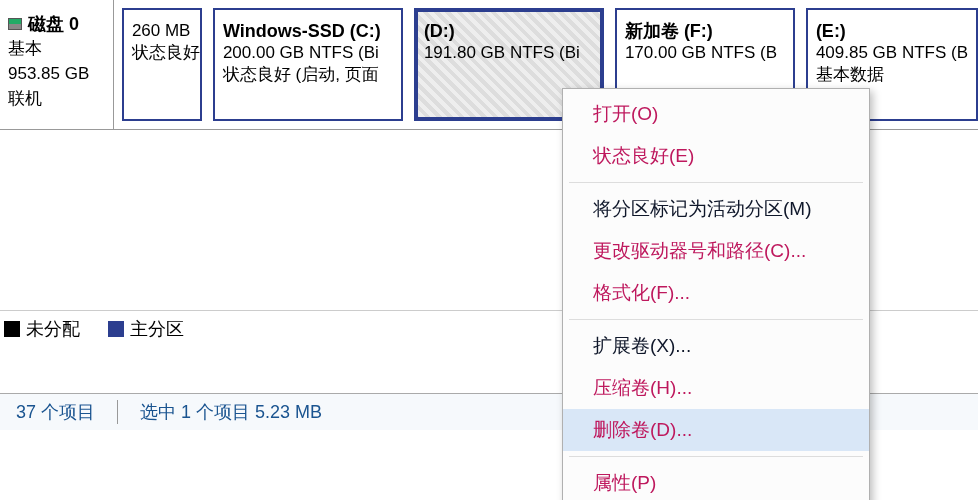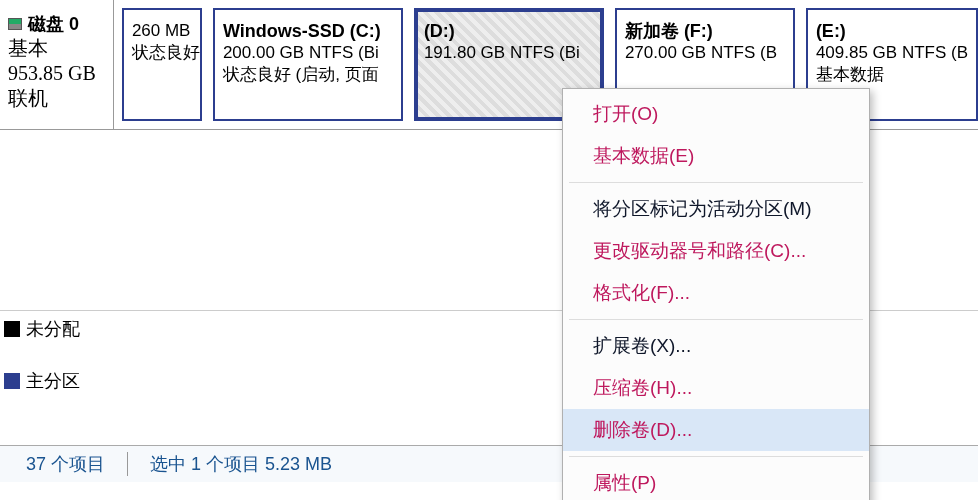--- a/index.html
+++ b/index.html
@@ -2,41 +2,41 @@
 <html><head>
   <meta charset="utf-8">
   <style>
     * { margin: 0; padding: 0; box-sizing: border-box; font-family: "Segoe UI", "Microsoft YaHei", sans-serif; }
     body { width: 978px; height: 500px; background: #fff; overflow: hidden; position: relative; }
     
     .disk-row { display: flex; height: 130px; border-bottom: 1px solid #999; }
     .disk-info { width: 162px; padding: 12px 8px; background: #fff; border-right: 1px solid #999; }
     .disk-info .title { display: flex; align-items: center; gap: 6px; font-weight: bold; font-size: 18px; }
     .disk-icon-img { width: 14px; height: 12px; background: linear-gradient(#2a6 50%, #888 50%); border: 1px solid #555; display: inline-block; }
-    .disk-info .line { font-size: 20px; line-height: 25px; font-family: Liberation Serif, serif; }
+    .disk-info .line { font-size: 17px; line-height: 25px; }
     
     .partitions { flex: 1; display: flex; padding: 8px 0 8px 8px; gap: 11px; background: #fff; }
     .part { border: 2px solid #2c3e8f; background: #fff; padding: 10px 8px; overflow: hidden; white-space: nowrap; position: relative; }
     .part.selected { background: repeating-linear-gradient(45deg, #ddd, #ddd 4px, #eee 4px, #eee 8px); }
     .part.selected::after { content: ""; position: absolute; inset: 0; border: 2px solid #2c3e8f; pointer-events: none; }
     .part .p-title { font-weight: bold; font-size: 18px; line-height: 22px; }
     .part .p-line { font-size: 17px; line-height: 22px; }
     #p0 { width: 80px; }
     #p1 { width: 190px; }
     #p2 { width: 190px; }
     #p3 { width: 180px; }
     #p4 { flex: 1; }
     
-    .legend { margin-top: 180px; padding: 6px 4px; font-size: 18px; border-top: 1px solid #ccc; display: flex; gap: 28px; flex-direction: column; }
+    .legend { margin-top: 180px; padding: 6px 4px; font-size: 18px; border-top: 1px solid #ccc; display: flex; gap: 28px; }
     .legend-item { display: flex; align-items: center; gap: 6px; }
     .legend-swatch { width: 16px; height: 16px; display: inline-block; }
     .sw-black { background: #000; }
     .sw-blue { background: #2c3e8f; }
     
-    .explorer-status { margin-top: 46px; padding: 6px 26px; font-size: 18px; color: #1a5490; border-top: 1px solid #aaa; background: rgba(240,245,250,.6); display: flex; gap: 22px; }
+    .explorer-status { margin-top: 46px; padding: 6px 16px; font-size: 18px; color: #1a5490; border-top: 1px solid #aaa; background: rgba(240,245,250,.6); display: flex; gap: 22px; }
     .explorer-status span { border-right: 1px solid #999; padding-right: 22px; }
     .explorer-status span:last-child { border: none; }
     
     .context-menu { position: absolute; left: 562px; top: 88px; width: 308px; background: #fcfcfc; border: 1px solid #b0b0b0; box-shadow: 3px 3px 8px rgba(0,0,0,.25); padding: 4px 0; font-size: 19px; }
     .menu-item { padding: 8px 30px; cursor: default; color: #be185d; }
     .menu-item.disabled { color: #0f172a; }
     .menu-item.hover { background: #d9e7f7; }
     .menu-sep { height: 1px; background: #ddd; margin: 5px 6px; }
   </style>
 </head>
@@ -62,21 +62,21 @@
       <div class="p-title">Windows-SSD  (C:)</div>
       <div class="p-line">200.00 GB NTFS (Bi</div>
       <div class="p-line">状态良好 (启动, 页面</div>
     </div>
     <div class="part selected" id="p2">
       <div class="p-title">(D:)</div>
       <div class="p-line">191.80 GB NTFS (Bi</div>
     </div>
     <div class="part" id="p3">
       <div class="p-title">新加卷  (F:)</div>
-      <div class="p-line">270.00 GB NTFS (B</div>
+      <div class="p-line">170.00 GB NTFS (B</div>
       <div class="p-line"></div>
     </div>
     <div class="part" id="p4">
       <div class="p-title">(E:)</div>
       <div class="p-line">409.85 GB NTFS (B</div>
       <div class="p-line">基本数据</div>
     </div>
   </div>
 </div>
 
@@ -91,21 +91,21 @@
   </div>
 </div>
 
 <div class="explorer-status">
   <span>37 个项目</span>
   <span>选中 1 个项目  5.23 MB</span>
 </div>
 
 <div class="context-menu">
   <div class="menu-item">打开(O)</div>
-  <div class="menu-item">基本数据(E)</div>
+  <div class="menu-item">状态良好(E)</div>
   <div class="menu-sep"></div>
   <div class="menu-item disabled">将分区标记为活动分区(M)</div>
   <div class="menu-item">更改驱动器号和路径(C)...</div>
   <div class="menu-item">格式化(F)...</div>
   <div class="menu-sep"></div>
   <div class="menu-item disabled">扩展卷(X)...</div>
   <div class="menu-item">压缩卷(H)...</div>
   <div class="menu-item hover">删除卷(D)...</div>
   <div class="menu-sep"></div>
   <div class="menu-item">属性(P)</div>

